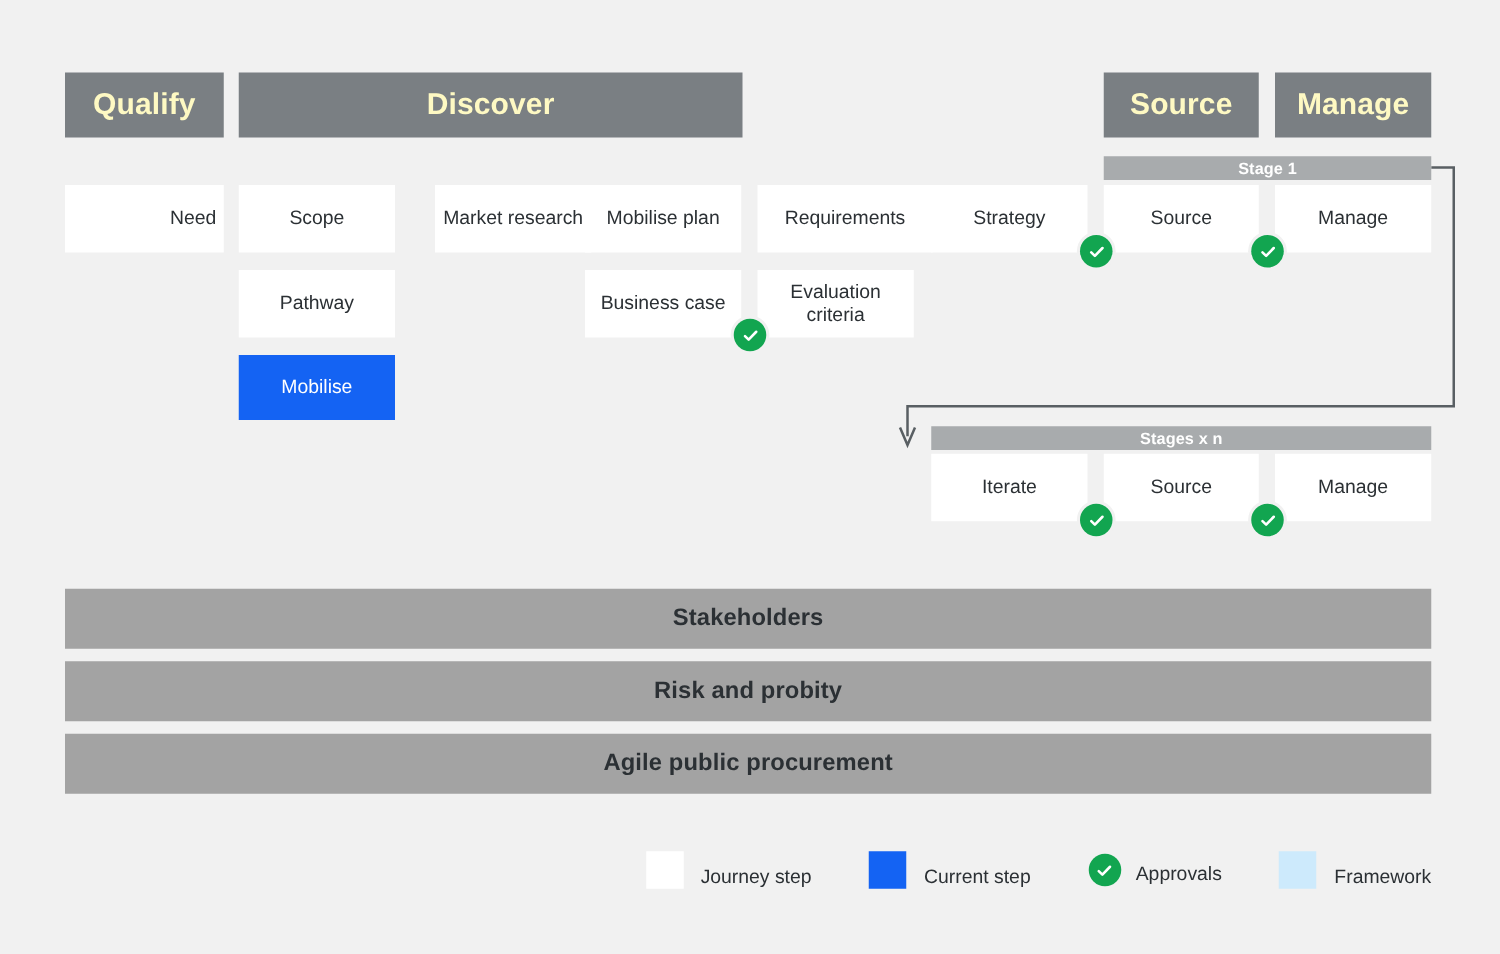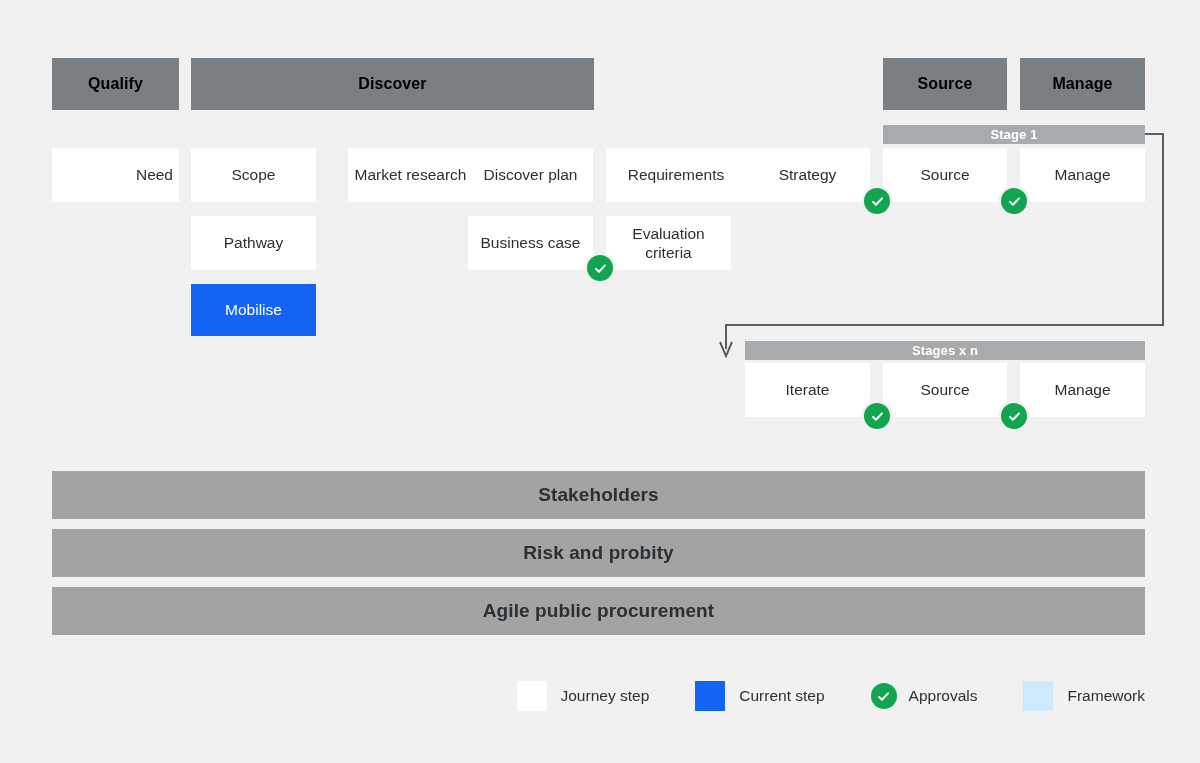--- a/index.html
+++ b/index.html
@@ -22,22 +22,22 @@
     width: 1200px;
     height: 763px;
   }
 
   
   .abs { position: absolute; box-sizing: border-box; }
 
   
   .phase-header {
     background: #7a7f83;
-    color: #000000;
-    font-size: 16px;
+    color: #fef9c3;
+    font-size: 24px;
     font-weight: 700;
     display: flex;
     align-items: center;
     justify-content: center;
     letter-spacing: 0.1px;
     text-align: center;
   }
 
   
   .step-card {
@@ -103,21 +103,21 @@
     width: 1200px;
     height: 36px;
     display: flex;
     align-items: center;
     justify-content: flex-end;
     padding-right: 55px;
     box-sizing: border-box;
   }
   .legend-item {
     display: flex;
-    align-items: center;
+    align-items: flex-end;
     margin-left: 46px;
   }
   .legend-swatch {
     width: 30px;
     height: 30px;
     margin-right: 14px;
     flex: 0 0 auto;
   }
   .legend-swatch.journey   { background: #ffffff; }
   .legend-swatch.current   { background: #1463f3; }
@@ -180,21 +180,21 @@
   </div>
   <div class="abs step-card current" style="left:191px; top:284px; width:125px; height:52px;">
     <span class="label">Mobilise</span>
   </div>
 
   <div class="abs step-card" style="left:348px; top:148px; width:125px; height:54px;">
     <span class="label">Market research</span>
   </div>
 
   <div class="abs step-card" style="left:468px; top:148px; width:125px; height:54px;">
-    <span class="label">Discover plan</span>
+    <span class="label">Mobilise plan</span>
   </div>
   <div class="abs step-card" style="left:468px; top:216px; width:125px; height:54px;text-align:center;">
     <span class="label">Business case</span>
   </div>
 
   <div class="abs step-card" style="left:606px; top:148px; width:140px; height:54px;">
     <span class="label">Requirements</span>
   </div>
   <div class="abs step-card" style="left:606px; top:216px; width:125px; height:54px;">
     <span class="label">Evaluation criteria</span>

